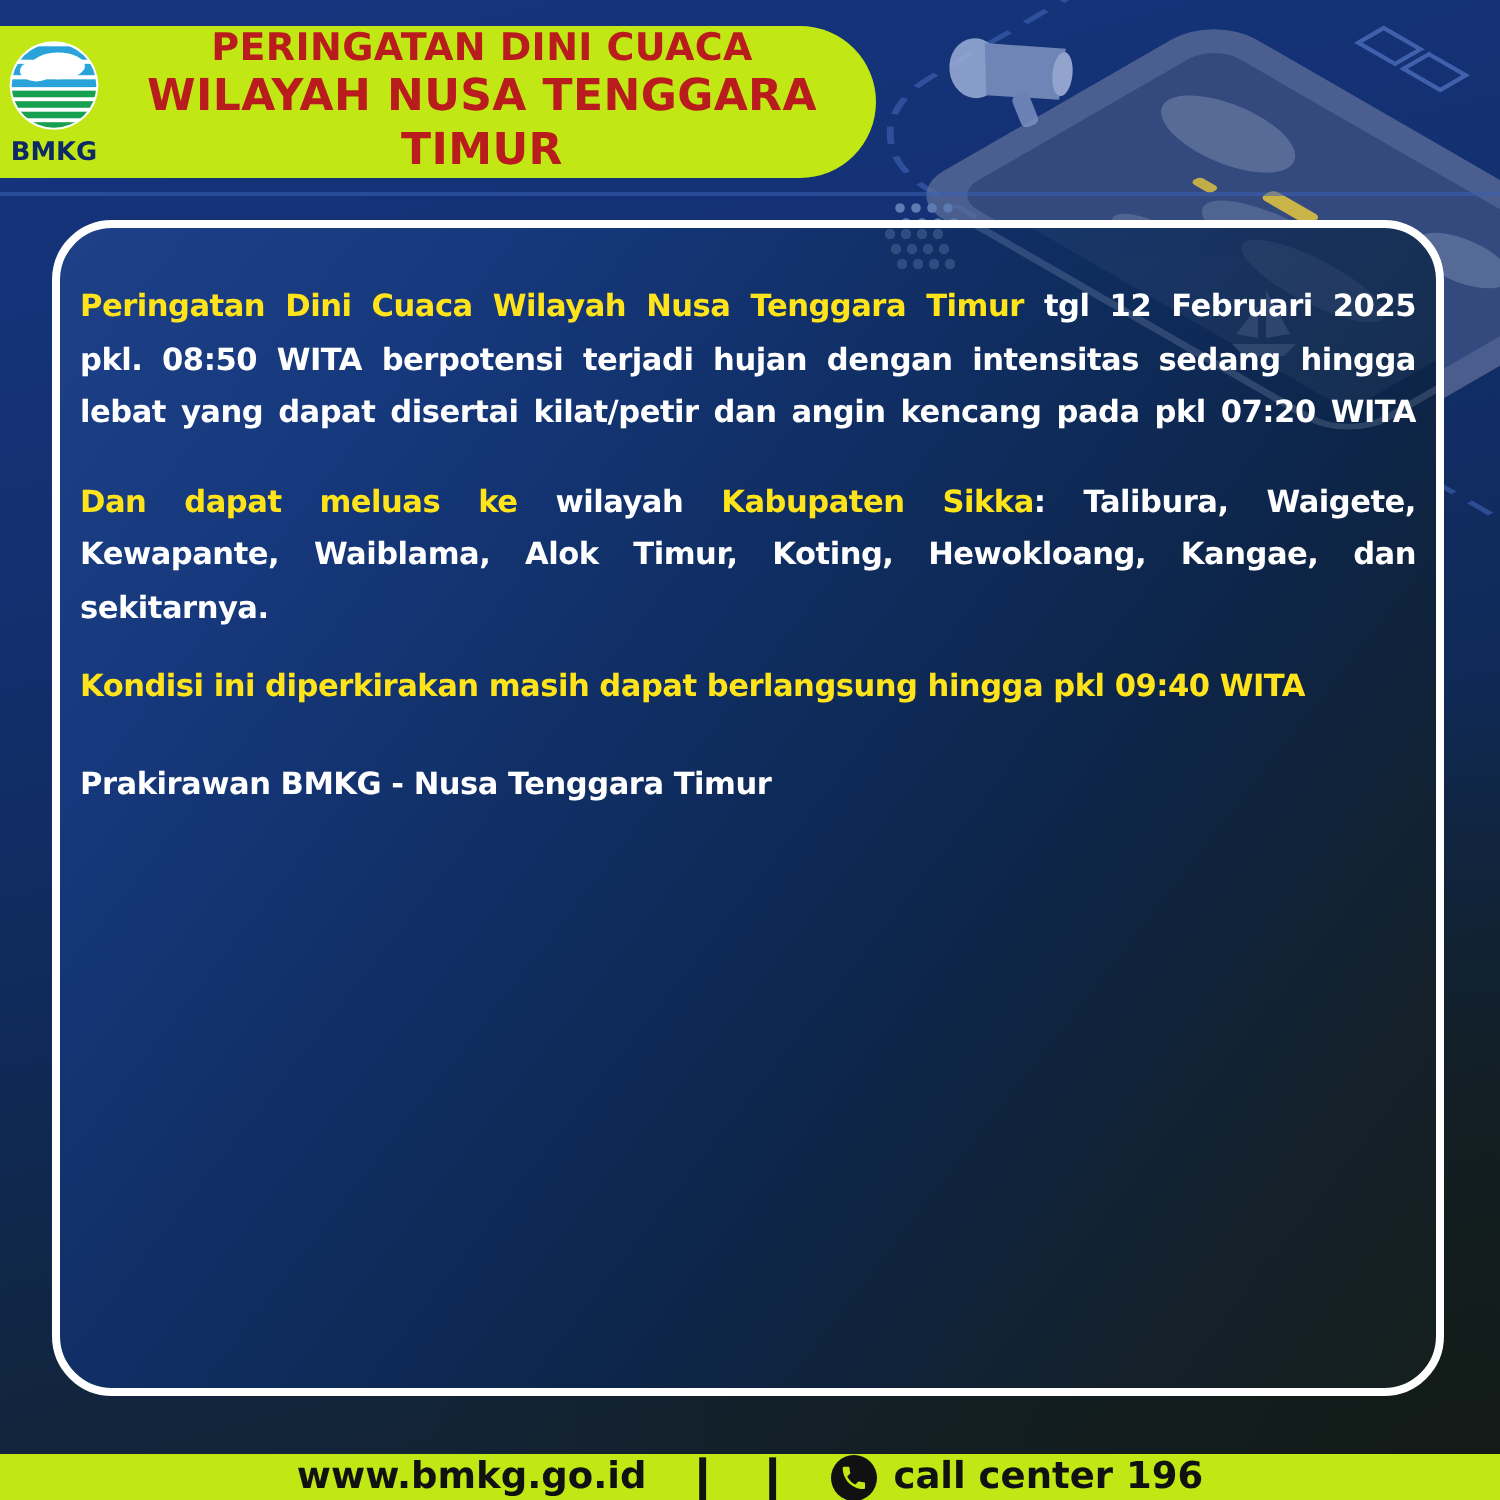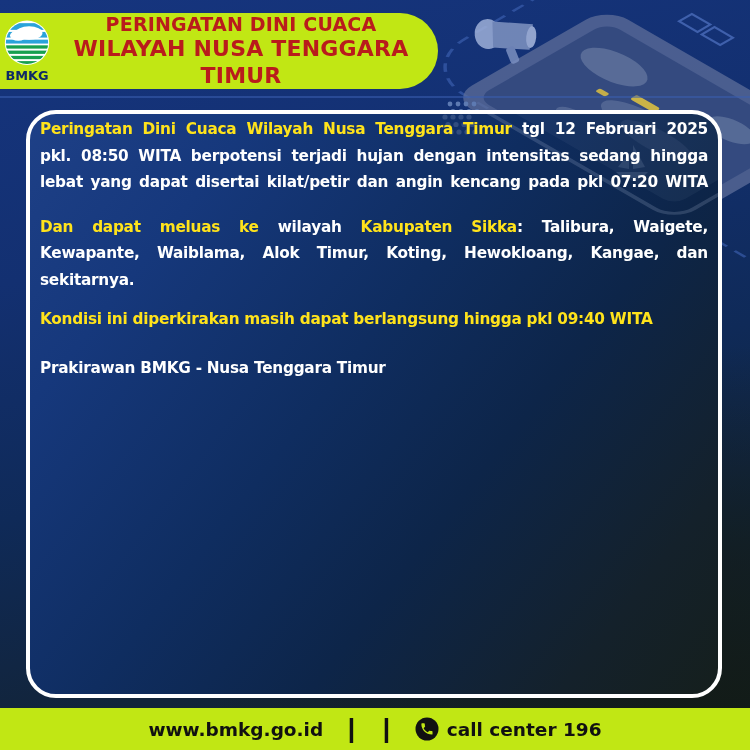--- a/index.html
+++ b/index.html
@@ -36,35 +36,35 @@
 
   
   .card{
     position:absolute;left:26px;top:110px;width:696px;height:588px;
     box-sizing:border-box;border:4.5px solid #fff;border-radius:30px;
     background:linear-gradient(128deg,#1e4087 0%,#16387c 20%,#0f2d60 45%,#0d2549 64%,#14212b 86%,#151f1d 100%);
     overflow:hidden;
   }
   .wm{position:absolute;left:353px;top:0;width:335px;height:228px;opacity:.17;pointer-events:none;}
   .card-text{
-    position:relative;padding:2px 10px 0 10px;
+    position:relative;padding:26px 10px 0 10px;
     font-size:15.3px;font-weight:700;letter-spacing:-.25px;
     line-height:26.5px;color:var(--text-white);
   }
   .tline{text-align:justify;text-align-last:justify;}
   .tline-last{text-align:justify;text-align-last:left;}
   .para-2{margin-top:18px;}
   .para-3{margin-top:13px;}
   .para-4{margin-top:22px;}
   .seg-yellow{color:var(--highlight-yellow);}
   .seg-white{color:var(--text-white);}
 
   
   .footer{
-    position:absolute;left:0;bottom:0;width:750px;height:42px;
+    position:absolute;left:0;bottom:0;width:750px;height:23px;
     background:var(--accent-green);
     display:flex;align-items:center;justify-content:center;gap:22px;
     color:#111;font-weight:700;font-size:18.5px;
   }
   .fsep{font-size:24px;font-weight:700;transform:scaleX(1.3);line-height:1;padding:0 2px;}
   .f-group{display:flex;align-items:center;gap:8px;}
   .f-icons{display:flex;align-items:center;gap:6px;}
   .f-icons svg{display:block;}
 </style>
 </head>

